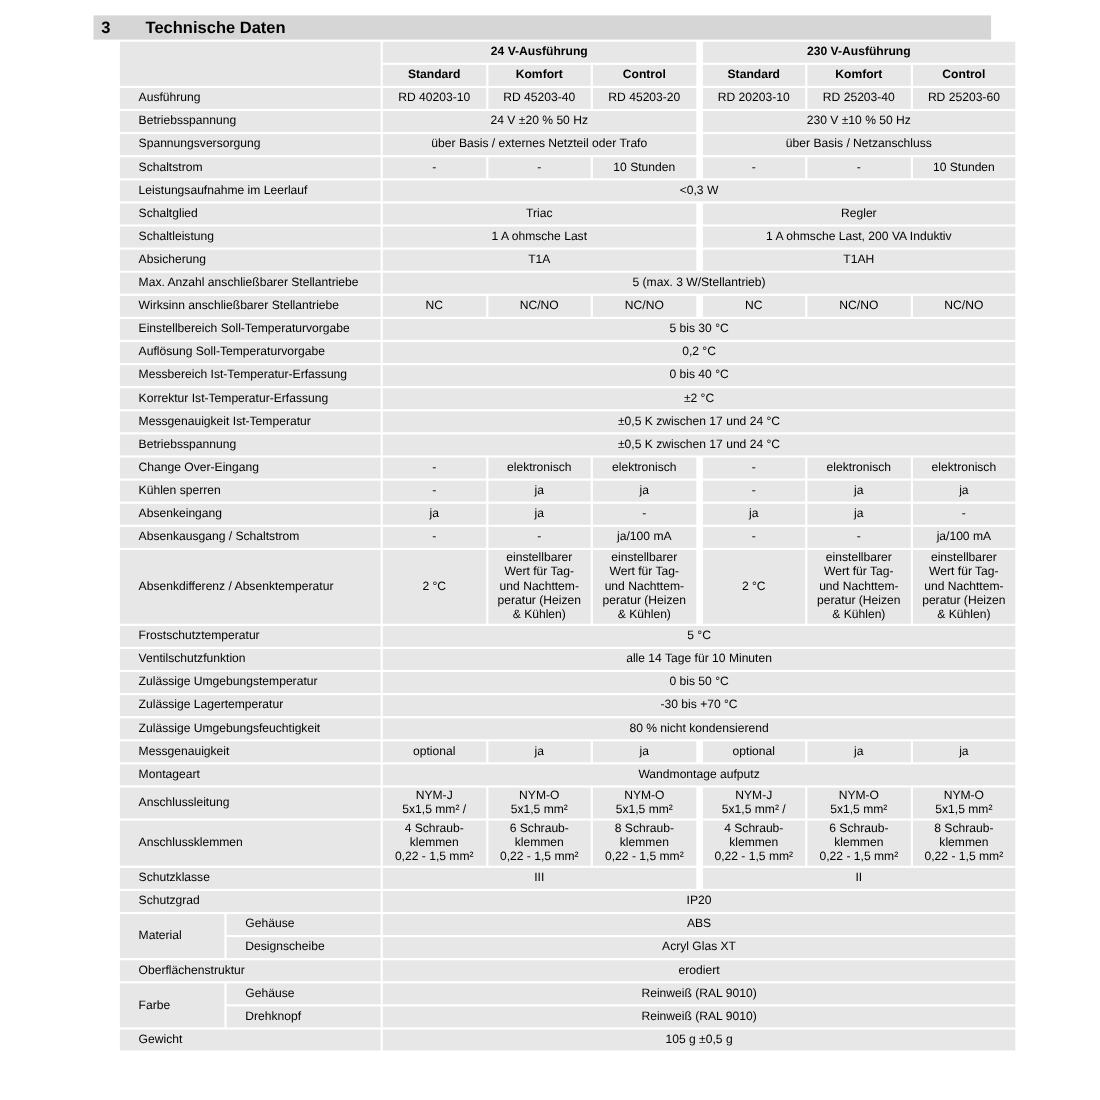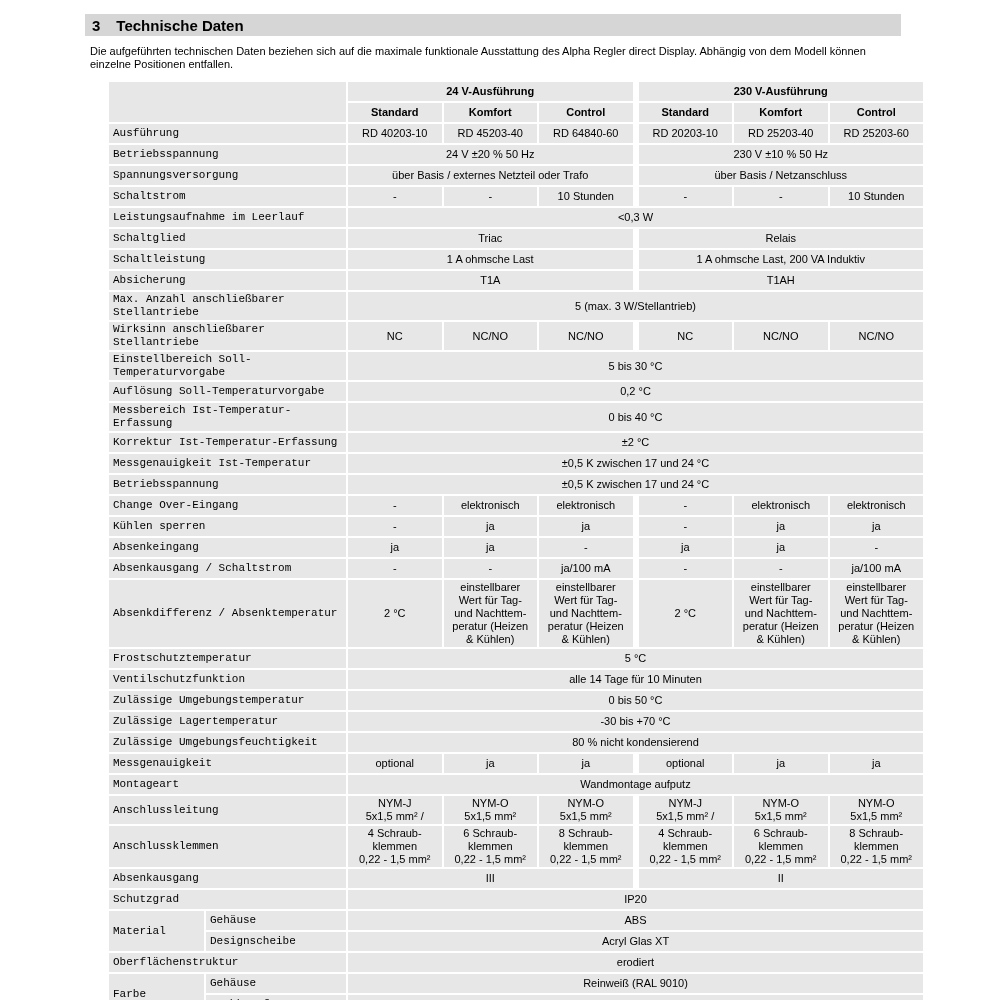--- a/index.html
+++ b/index.html
@@ -19,21 +19,21 @@
   .title-bar {
     background: #d6d6d6;
     width: 816px;
     height: 22px;
     display: flex;
     align-items: center;
     font-weight: bold;
     font-size: 15px;
   }
   .title-num { padding-left: 7px; }
-  .title-text { padding-left: 16px; }
+  .title-text { padding-left: 32px; }
   .intro {
     font-size: 11px;
     line-height: 13px;
     margin: 9px 0 9px 5px;
     width: 812px;
   }
   table.spec {
     width: 818px;
     margin-left: 22px;
     border-collapse: separate;
@@ -46,43 +46,41 @@
     line-height: 13px;
     padding: 1px 3px;
     height: 17px;
     text-align: center;
     vertical-align: middle;
     white-space: pre-line;
     overflow: hidden;
   }
   table.spec td.label {
     text-align: left;
-    padding-left: 4px;
-    font-family: Liberation Mono, monospace;
+    padding-left: 17px;
   }
   table.spec td.ghead,
   table.spec td.chead {
     font-weight: bold;
   }
   table.spec td.spacer {
     background: transparent;
     padding: 0;
   }
 </style>
 </head>
 <body>
 
 <div class="page">
 
   <div class="title-bar">
     <span class="title-num">3</span>
     <span class="title-text">Technische Daten</span>
   </div>
 
-  <p class="intro">Die aufgeführten technischen Daten beziehen sich auf die maximale funktionale Ausstattung des Alpha Regler direct Display. Abhängig von dem Modell können einzelne Positionen entfallen.</p>
 
   <table class="spec">
     <colgroup>
       <col style="width:95px">
       <col style="width:140px">
       <col>
         <col>
         <col>
       <col style="width:2px">
       <col>
@@ -103,21 +101,21 @@
         <td class="chead">Standard</td>
         <td class="chead">Komfort</td>
         <td class="chead">Control</td>
       </tr>
     </thead>
     <tbody>
         <tr>
           <td class="label" colspan="2" rowspan="1">Ausführung</td>
           <td class="value">RD 40203-10</td>
           <td class="value">RD 45203-40</td>
-          <td class="value">RD 64840-60</td>
+          <td class="value">RD 45203-20</td>
           <td class="spacer"></td>
           <td class="value">RD 20203-10</td>
           <td class="value">RD 25203-40</td>
           <td class="value">RD 25203-60</td>
         </tr>
         <tr>
           <td class="label" colspan="2" rowspan="1">Betriebsspannung</td>
           <td class="value" colspan="3">24 V ±20 % 50 Hz</td>
           <td class="spacer"></td>
           <td class="value" colspan="3">230 V ±10 % 50 Hz</td>
@@ -139,21 +137,21 @@
           <td class="value">10 Stunden</td>
         </tr>
         <tr>
           <td class="label" colspan="2" rowspan="1">Leistungsaufnahme im Leerlauf</td>
           <td class="value" colspan="7">&lt;0,3 W</td>
         </tr>
         <tr>
           <td class="label" colspan="2" rowspan="1">Schaltglied</td>
           <td class="value" colspan="3">Triac</td>
           <td class="spacer"></td>
-          <td class="value" colspan="3">Relais</td>
+          <td class="value" colspan="3">Regler</td>
         </tr>
         <tr>
           <td class="label" colspan="2" rowspan="1">Schaltleistung</td>
           <td class="value" colspan="3">1 A ohmsche Last</td>
           <td class="spacer"></td>
           <td class="value" colspan="3">1 A ohmsche Last, 200 VA Induktiv</td>
         </tr>
         <tr>
           <td class="label" colspan="2" rowspan="1">Absicherung</td>
           <td class="value" colspan="3">T1A</td>
@@ -330,21 +328,21 @@
 klemmen
 0,22 - 1,5 mm²</td>
           <td class="value">6 Schraub-
 klemmen
 0,22 - 1,5 mm²</td>
           <td class="value">8 Schraub-
 klemmen
 0,22 - 1,5 mm²</td>
         </tr>
         <tr>
-          <td class="label" colspan="2" rowspan="1">Absenkausgang</td>
+          <td class="label" colspan="2" rowspan="1">Schutzklasse</td>
           <td class="value" colspan="3">III</td>
           <td class="spacer"></td>
           <td class="value" colspan="3">II</td>
         </tr>
         <tr>
           <td class="label" colspan="2" rowspan="1">Schutzgrad</td>
           <td class="value" colspan="7">IP20</td>
         </tr>
         <tr>
           <td class="label" colspan="1" rowspan="2">Material</td>

